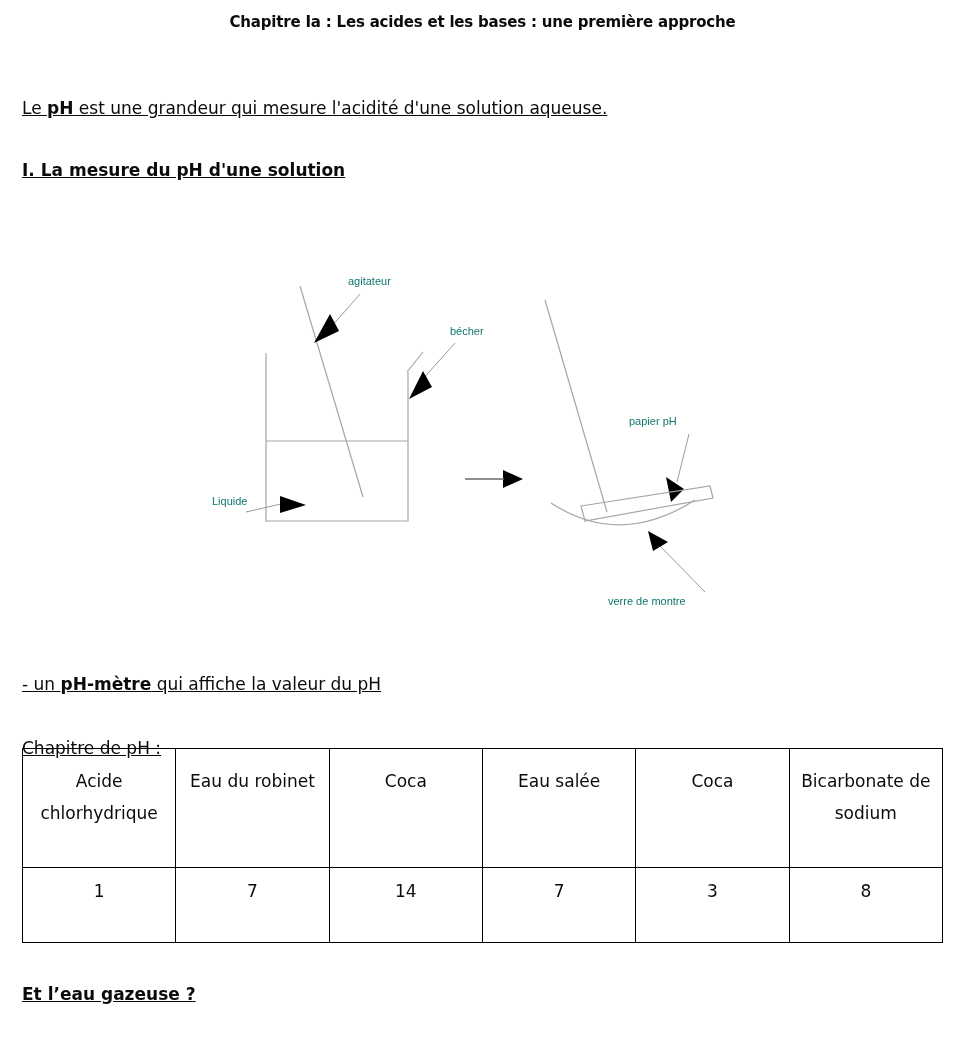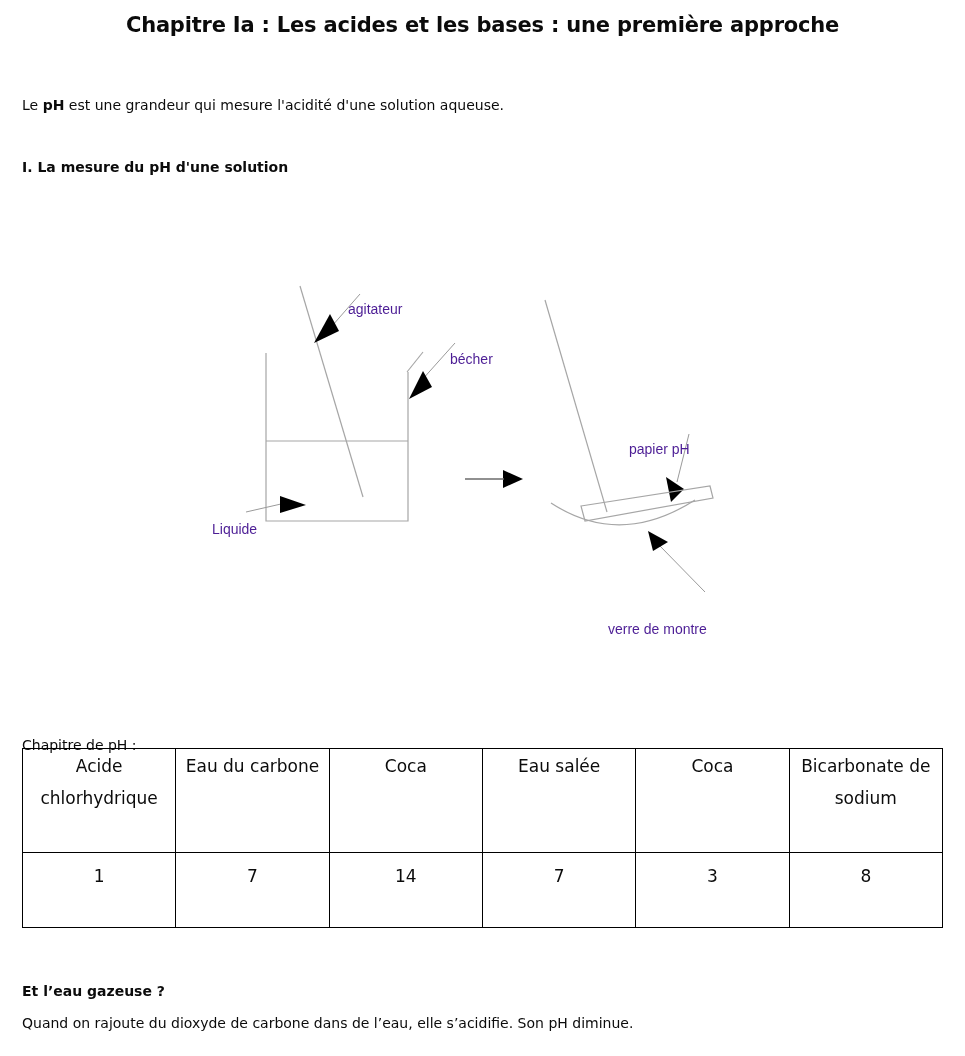--- a/index.html
+++ b/index.html
@@ -1,29 +1,29 @@
 <!DOCTYPE html>
 <html><head>
 <meta charset="utf-8">
 <style>
   html,body{margin:0;padding:0;background:#ffffff;}
   .page{position:relative;width:965px;height:1056px;background:#fff;overflow:hidden;
         font-family:"DejaVu Sans",sans-serif;color:#0b0b0b;}
   .title{position:absolute;top:13px;left:0;width:100%;text-align:center;
-         font-size:21px;font-weight:bold;letter-spacing:-0.2px;}
-  .line{position:absolute;left:22px;font-size:14px;line-height:22px;white-space:nowrap;}
+         font-size:15px;font-weight:bold;letter-spacing:-0.2px;}
+  .line{position:absolute;left:22px;font-size:17px;line-height:22px;white-space:nowrap;text-decoration:underline;}
   .line b{font-weight:bold;}
   .bold{font-weight:bold;}
   .diag-label{position:absolute;font-family:"Liberation Sans","DejaVu Sans",sans-serif;
-              font-size:14px;line-height:20px;color:#4c1d95;white-space:nowrap;margin-top:28px;}
+              font-size:11px;line-height:20px;color:#0f766e;white-space:nowrap;}
   svg.diagram{position:absolute;left:0;top:0;width:965px;height:1056px;}
   .ph-table{position:absolute;left:22px;top:748px;width:921px;border-collapse:collapse;
             table-layout:fixed;font-size:17px;color:#0b0b0b;}
   .ph-table td{border:1px solid #000;text-align:center;vertical-align:top;padding:0 4px;}
-  .ph-table tr.hrow td{height:102px;padding-top:1px;line-height:32px;}
+  .ph-table tr.hrow td{height:102px;padding-top:16px;line-height:32px;}
   .ph-table tr.vrow td{height:62px;padding-top:12px;line-height:22px;}
 </style>
 </head>
 <body>
 
 <div class="page">
 
   <div class="title">Chapitre Ia : Les acides et les bases : une première approche</div>
 
   <p class="line" style="top:80px"><span>Le </span><b>pH</b><span> est une grandeur qui mesure l'acidité d'une solution aqueuse.</span></p>
@@ -61,40 +61,40 @@
       <polygon points="581,506 710,486 713,498 585,521"></polygon>
     </g>
   </svg>
 
   <div class="diag-label" style="left:348px;top:271px">agitateur</div>
   <div class="diag-label" style="left:450px;top:321px">bécher</div>
   <div class="diag-label" style="left:212px;top:491px">Liquide</div>
   <div class="diag-label" style="left:629px;top:411px">papier pH</div>
   <div class="diag-label" style="left:608px;top:591px">verre de montre</div>
 
+  <p class="line" style="top:656px"><span>- un </span><b>pH-mètre</b><span> qui affiche la valeur du pH</span></p>
 
   <p class="line" style="top:720px">Chapitre de pH :</p>
 
   <table class="ph-table">
     <tbody>
         <tr class="hrow">
       <td><span>Acide chlorhydrique</span></td>
-      <td><span>Eau du carbone</span></td>
+      <td><span>Eau du robinet</span></td>
       <td><span>Coca</span></td>
       <td><span>Eau salée</span></td>
       <td><span>Coca</span></td>
       <td><span>Bicarbonate de sodium</span></td>
     </tr>
     <tr class="vrow">
       <td><span>1</span></td>
       <td><span>7</span></td>
       <td><span>14</span></td>
       <td><span>7</span></td>
       <td><span>3</span></td>
       <td><span>8</span></td>
     </tr>
   </tbody>
     </table>
 
   <p class="line bold" style="top:966px">Et l’eau gazeuse ?</p>
-  <p class="line" style="top:998px">Quand on rajoute du dioxyde de carbone dans de l’eau, elle s’acidifie. Son pH diminue.</p>
 
 </div>
 
 </body></html>

